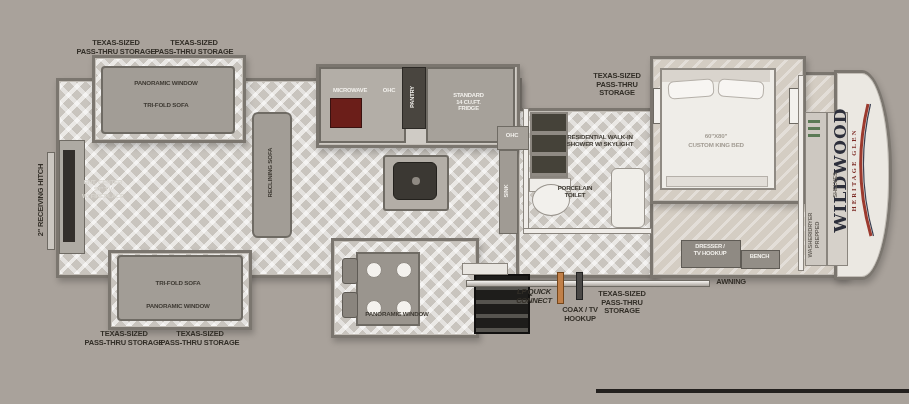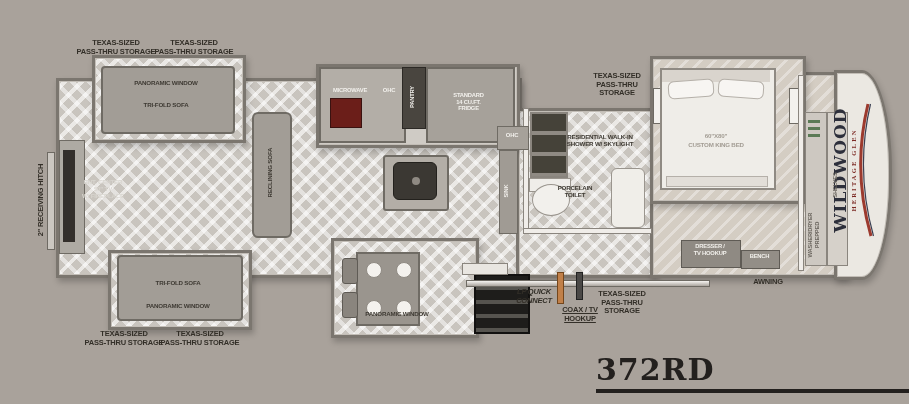--- a/index.html
+++ b/index.html
@@ -124,24 +124,24 @@
 PASS-THRU STORAGE</div>
   <div class="lbl f7" style="left:148px;top:330px;width:104px;">TEXAS-SIZED
 PASS-THRU STORAGE</div>
   <div class="lbl f7" style="left:578px;top:72px;width:78px;">TEXAS-SIZED
 PASS-THRU
 STORAGE</div>
   <div class="lbl f7" style="left:583px;top:290px;width:78px;">TEXAS-SIZED
 PASS-THRU
 STORAGE</div>
   <div class="lbl f7 v" style="left:-8px;top:195px;width:100px;height:10px;white-space:nowrap;">2" RECEIVING HITCH</div>
-  <div class="lbl f7" style="left:742px;top:278px;width:52px;">AWNING</div>
+  <div class="lbl f7" style="left:694px;top:278px;width:52px;text-align:right;">AWNING</div>
   <div class="lbl f7" style="left:510px;top:288px;width:48px;font-style:italic;">LP QUICK
 CONNECT</div>
-  <div class="lbl f7" style="left:552px;top:306px;width:56px;text-decoration:underline;">COAX / TV
+  <div class="lbl f7" style="left:552px;top:306px;width:56px;">COAX / TV
 HOOKUP</div>
 
   <div class="lbl f6 d" style="left:116px;top:79px;width:100px;">PANORAMIC WINDOW</div>
   <div class="lbl f6 d" style="left:116px;top:101px;width:100px;">TRI-FOLD SOFA</div>
   <div class="lbl f6 d" style="left:128px;top:279px;width:100px;">TRI-FOLD SOFA</div>
   <div class="lbl f6 d" style="left:128px;top:302px;width:100px;">PANORAMIC WINDOW</div>
   <div class="lbl f6 lt" style="left:72px;top:178px;width:62px;">ENT. CENTER
 50" TV
 W/ FIREPLACE</div>
   <div class="lbl f6 d v" style="left:225px;top:168px;width:90px;height:9px;white-space:nowrap;">RECLINING SOFA</div>
@@ -163,16 +163,15 @@
 
   <div class="lbl f6 g" style="left:676px;top:132px;width:80px;">60"X80"</div>
   <div class="lbl f6 g" style="left:671px;top:141px;width:90px;">CUSTOM KING BED</div>
   <div class="lbl f5 w" style="left:682px;top:243px;width:56px;">DRESSER /
 TV HOOKUP</div>
   <div class="lbl f5 w" style="left:741px;top:253px;width:37px;">BENCH</div>
   <div class="lbl f5 v" style="left:801px;top:181px;width:70px;height:8px;color:#6b665f;white-space:nowrap;">SHELVES</div>
   <div class="lbl f5 v" style="left:780px;top:227px;width:70px;height:16px;color:#6b665f;">WASHER/DRYER
 PREPPED</div>
 
-  <div class="model" style="left:596px;top:352px;">372RD</div>
   <div class="box" style="left:596px;top:389px;width:313px;height:3.5px;background:#23201e;"></div>
 
 </div>
 
 </body></html>

